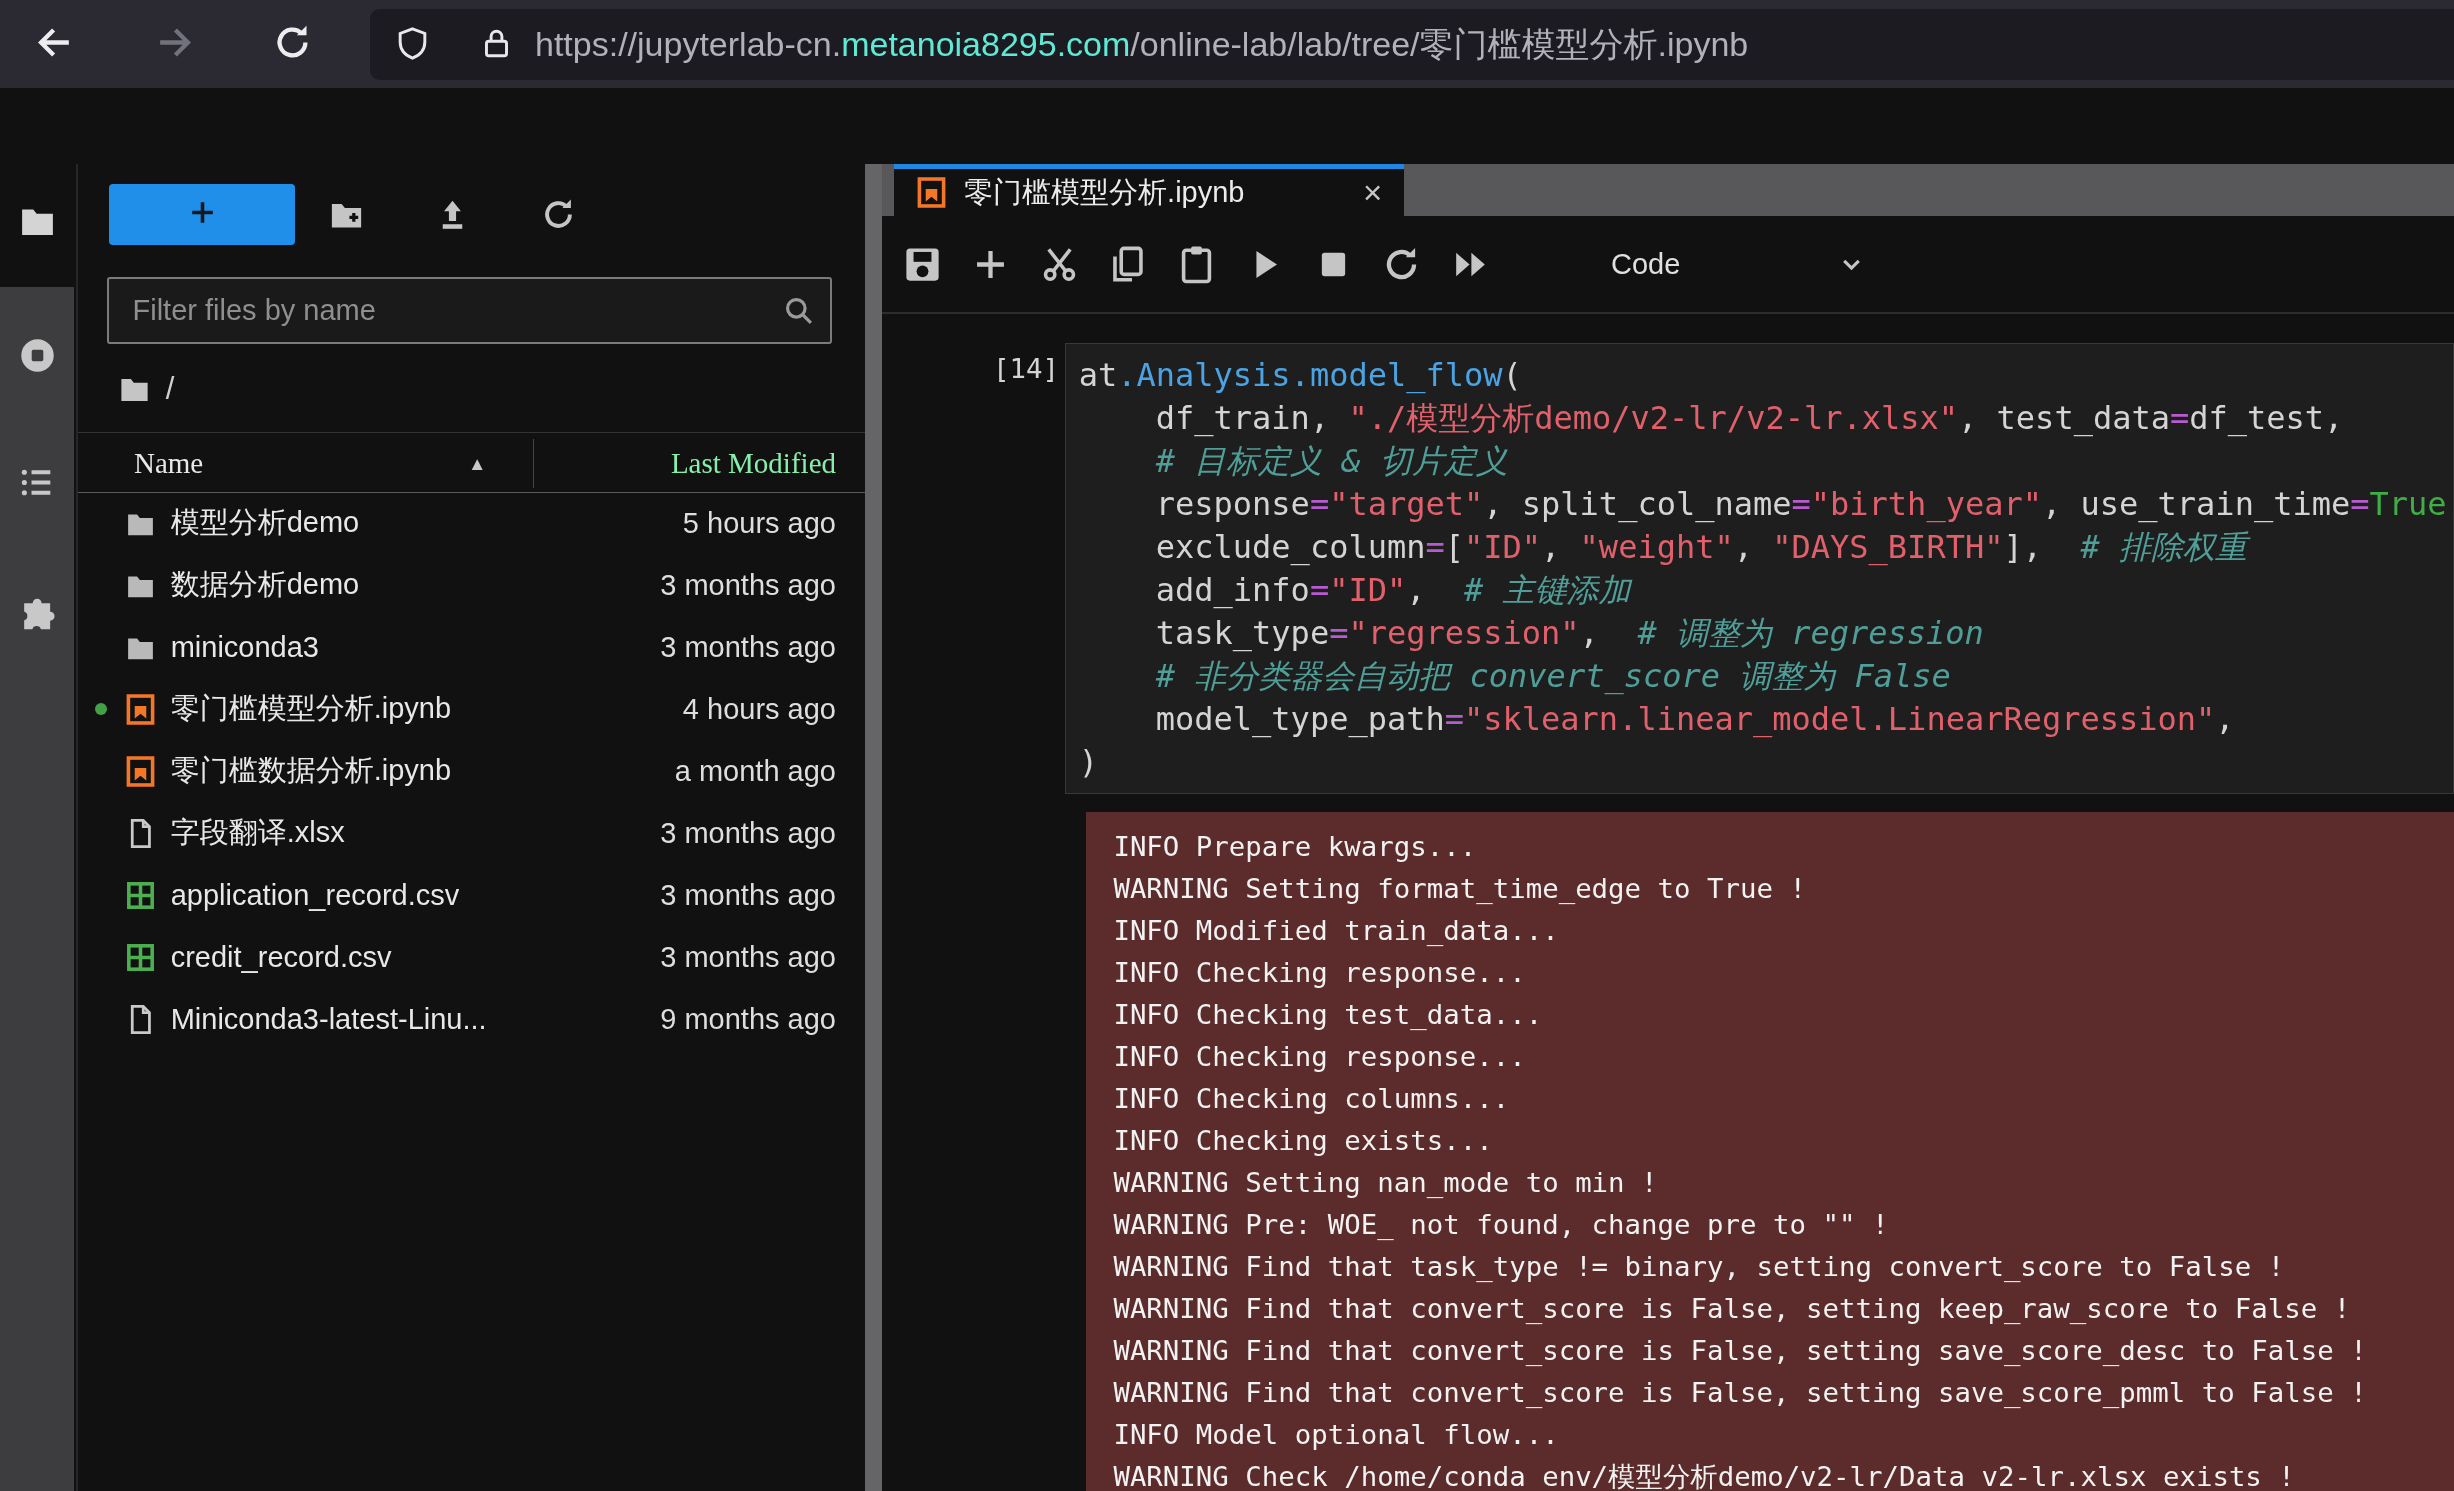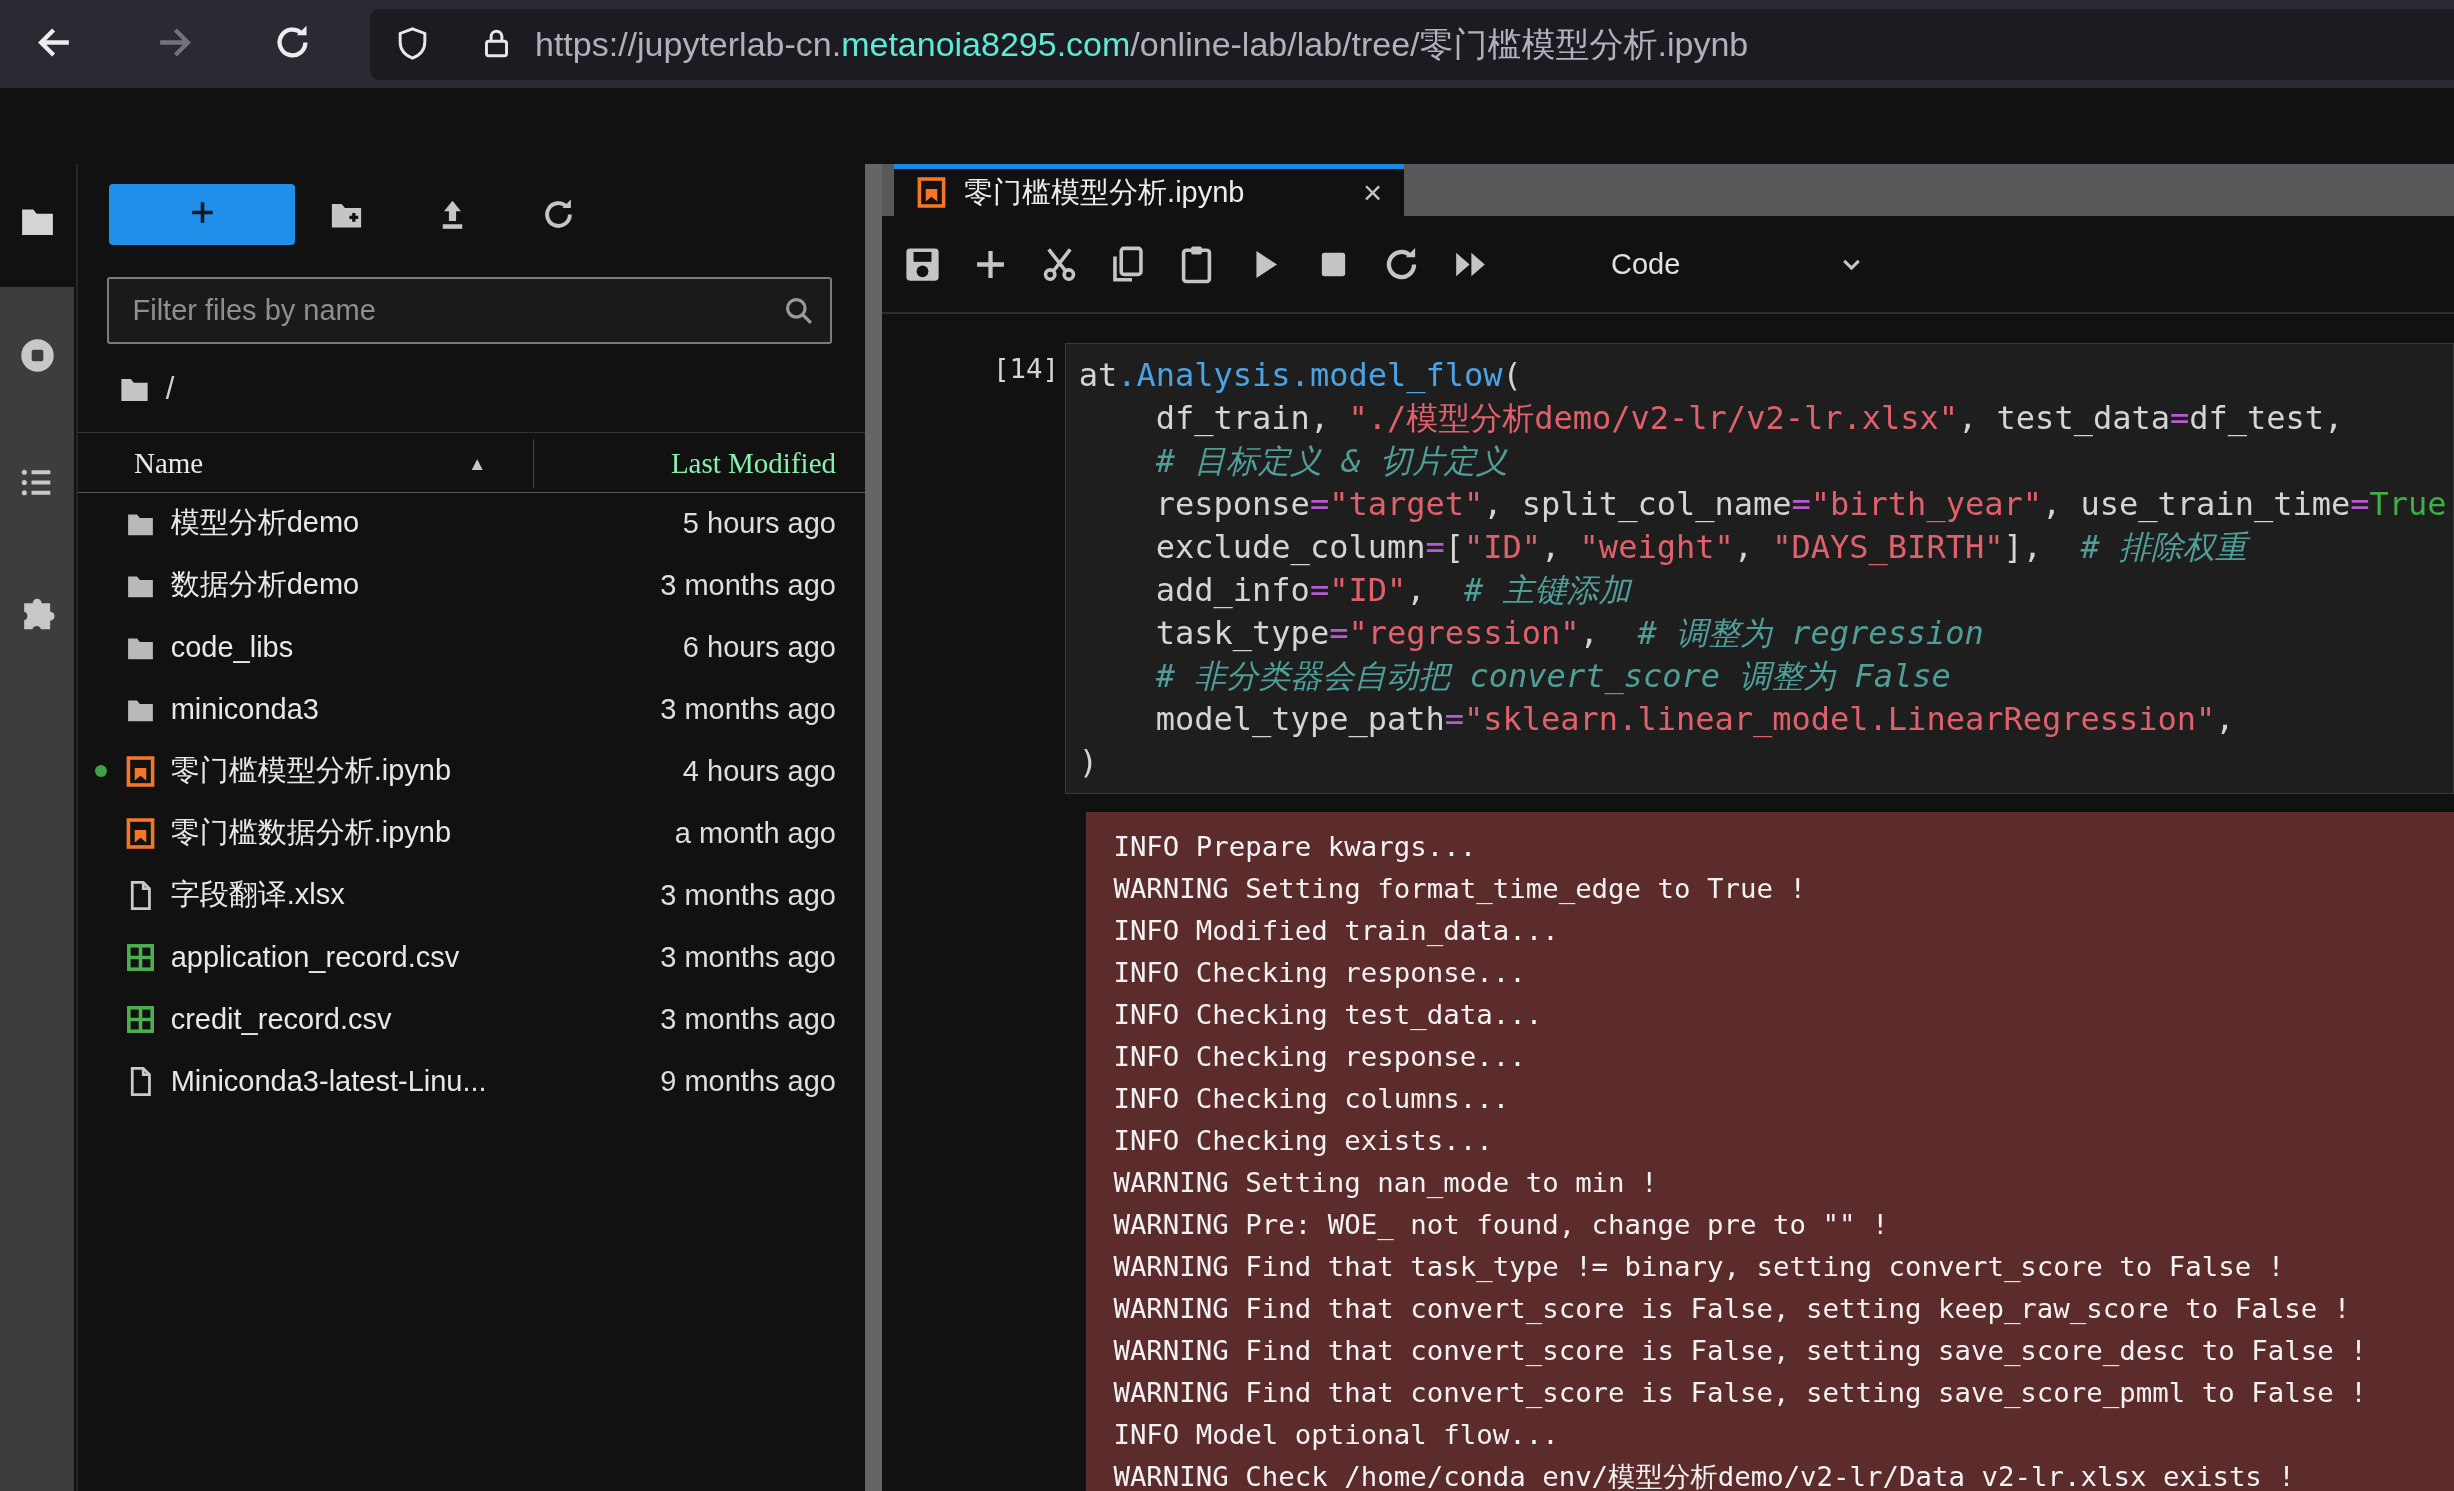--- a/index.html
+++ b/index.html
@@ -242,30 +242,20 @@
 
           <span class="f-icon">
             <svg viewBox="0 0 24 24" style="width:100%;height:100%;display:block">
               <path d="M3 5.5 h6.5 l2 2.5 H21 v12.5 H3 Z" fill="#b9b9b9"></path>
             </svg>
           </span>
           <span class="f-name">数据分析demo</span>
           <span class="f-time">3 months ago</span>
         </div>
 
-        <div class="fp-row">
-
-          <span class="f-icon">
-            <svg viewBox="0 0 24 24" style="width:100%;height:100%;display:block">
-              <path d="M3 5.5 h6.5 l2 2.5 H21 v12.5 H3 Z" fill="#b9b9b9"></path>
-            </svg>
-          </span>
-          <span class="f-name">code_libs</span>
-          <span class="f-time">6 hours ago</span>
-        </div>
 
         <div class="fp-row">
 
           <span class="f-icon">
             <svg viewBox="0 0 24 24" style="width:100%;height:100%;display:block">
               <path d="M3 5.5 h6.5 l2 2.5 H21 v12.5 H3 Z" fill="#b9b9b9"></path>
             </svg>
           </span>
           <span class="f-name">miniconda3</span>
           <span class="f-time">3 months ago</span>

